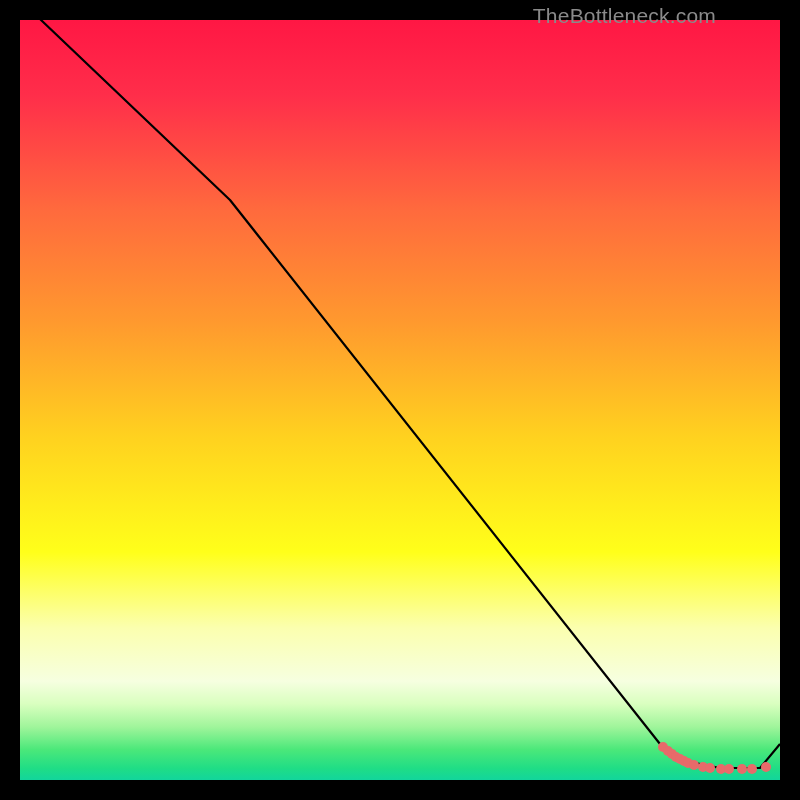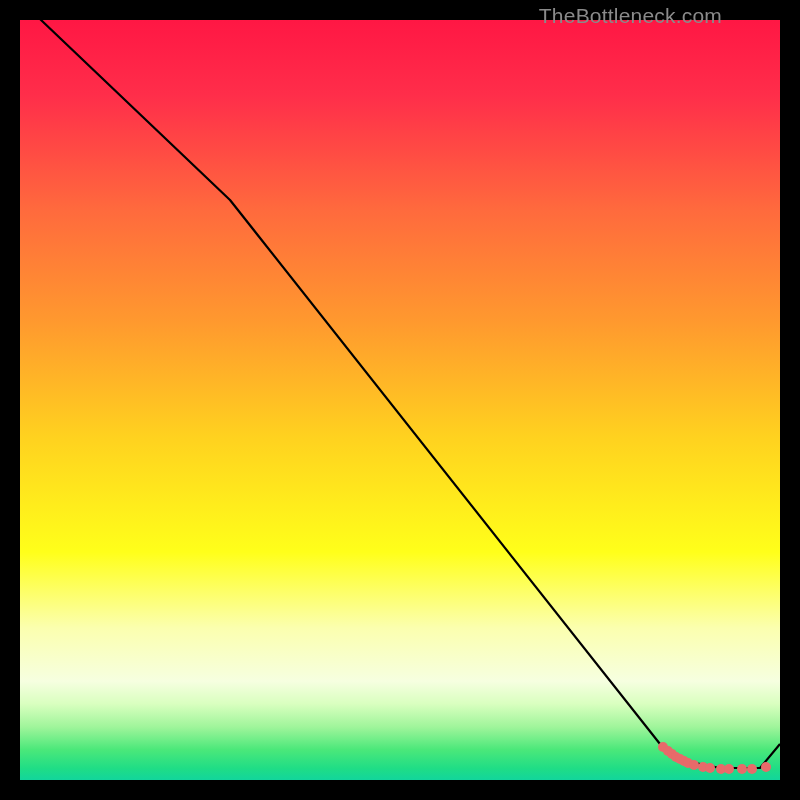--- a/index.html
+++ b/index.html
@@ -7,21 +7,20 @@
     padding: 0;
     width: 800px;
     height: 800px;
     background: #000;
     overflow: hidden;
   }
   .stage {
     position: relative;
     width: 726px;
     height: 800px;
-    padding-left: 6px;
   }
   svg {
     position: absolute;
     top: 0;
     left: 0;
   }
   .watermark {
     position: absolute;
     top: 4px;
     right: 10px;

